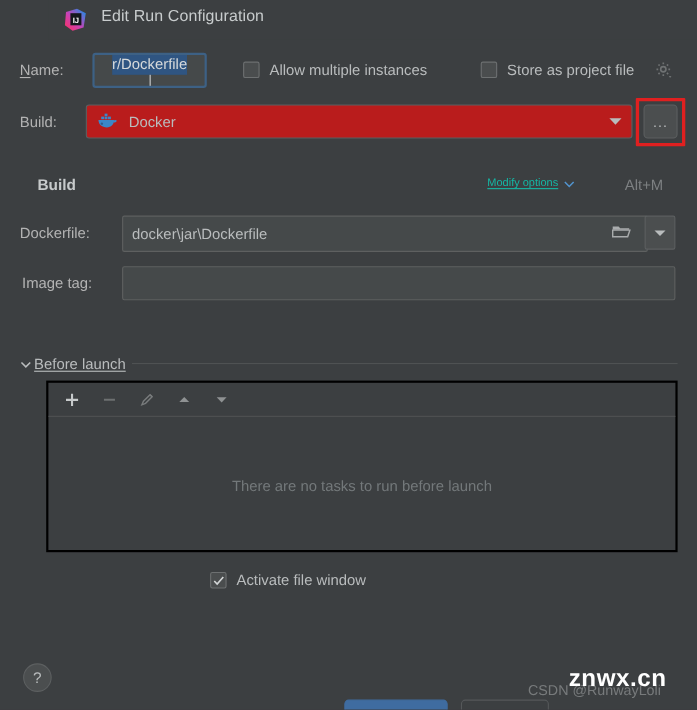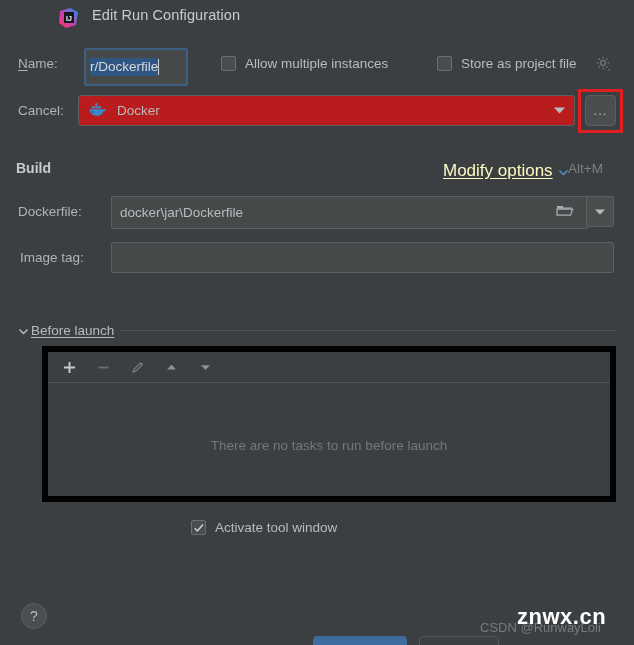--- a/index.html
+++ b/index.html
@@ -56,21 +56,22 @@
 
   
   #name-label { position: absolute; left: 18px; top: 56px; }
   #name-input-wrap {
     position: absolute; left: 84px; top: 48px;
     width: 104px; height: 32px;
     border: 2px solid #3d6185;
     border-radius: 3px;
     background: #45494a;
     display: flex; align-items: center;
-    padding: 17px 4px;
+    padding: 0 4px;
+    flex-direction: column;
   }
   #name-input-sel {
     background: #2f5582;
     color: #d6d9da;
     font-size: 13.5px;
     padding: 1px 0 2px 0;
     white-space: nowrap;
   }
   #name-caret {
     width: 1px; height: 16px; background: #cfd2d3; margin-left: 0px;
@@ -129,29 +130,29 @@
     border: 1px solid #5c5f60;
     border-radius: 4px;
     color: #b9bcbd;
     display: flex; align-items: center; justify-content: center;
     font-size: 13px; letter-spacing: 1px; line-height: 6px;
     cursor: pointer;
   }
 
   
   #build-title {
-    position: absolute; left: 16px; top: 160px;
+    position: absolute; left: 34px; top: 160px;
     font-size: 14px; font-weight: bold; color: #c7cacb;
   }
   #modify-options {
     position: absolute; left: 443px; top: 161px;
     display: flex; align-items: center; gap: 5px; cursor: pointer;
   }
   #modify-options-label {
-    color: #fef9c3; font-size: 17px;
+    color: #14b8a6; font-size: 10px;
     text-decoration: underline; text-underline-offset: 2px;
   }
   #modify-chevron { width: 11px; height: 11px; }
   #alt-m {
     position: absolute; left: 568px; top: 161px;
     color: #7d8082; font-size: 13.5px;
   }
 
   
   #dockerfile-label { position: absolute; left: 18px; top: 204px; }
@@ -190,21 +191,21 @@
     font-size: 13.5px; color: #b9bcbd;
     text-decoration: underline; text-underline-offset: 2px;
     text-decoration-color: #b9bcbd;
     white-space: nowrap;
   }
   #bl-line { flex: 1 1 auto; height: 1px; background: #4f5253; margin-left: 4px; }
 
   #bl-panel {
     position: absolute; left: 42px; top: 346px;
     width: 574px; height: 156px;
-    border: 6px solid #000000;
+    border: 2px solid #000000;
     background: #3c3f41;
   }
   #bl-toolbar {
     position: absolute; left: 0; top: 0; width: 100%; height: 31px;
     border-bottom: 1px solid #4f5253;
     display: flex; align-items: center; gap: 17px;
     padding-left: 13px;
   }
   .tb-icon {
     width: 17px; height: 17px;
@@ -319,21 +320,21 @@
     <svg width="18" height="18" viewBox="0 0 18 18">
       <g fill="none" stroke="#6f7273" stroke-width="1.5">
         <circle cx="8" cy="8" r="2.4"></circle>
         <path d="M8 1.8v1.6M8 12.6v1.6M1.8 8h1.6M12.6 8h1.6M3.6 3.6l1.1 1.1M11.3 11.3l1.1 1.1M12.4 3.6l-1.1 1.1M4.7 11.3l-1.1 1.1"></path>
       </g>
       <path d="M13 14 l2.4 0 l-1.2 2 z" fill="#6f7273"></path>
     </svg>
   </div>
 
   <div id="server-label" class="lbl">
-    <span>Cancel:</span>
+    <span>Build:</span>
   </div>
   <div id="server-combo">
     <span id="docker-icon">
       <svg width="19" height="17" viewBox="0 0 19 17">
         <rect x="4" y="4" width="2.6" height="2.4" fill="#3c87c8"></rect>
         <rect x="7.1" y="4" width="2.6" height="2.4" fill="#3c87c8"></rect>
         <rect x="7.1" y="1.3" width="2.6" height="2.3" fill="#3c87c8"></rect>
         <rect x="10.2" y="4" width="2.6" height="2.4" fill="#3c87c8"></rect>
         <path d="M1.5 7.2 h14.2 c0 4.2 -2.6 6.6 -6.6 6.6 c-4.2 0 -7.4 -1.8 -7.6 -6.6 z" fill="#3c87c8"></path>
         <path d="M15.2 7.6 c1.2 -1 2.6 -0.4 3 0.3 c-0.5 1 -1.8 1.6 -3 1.3 z" fill="#3c87c8"></path>
@@ -427,21 +428,21 @@
     </div>
     <div id="bl-empty">There are no tasks to run before launch</div>
   </div>
 
   <div id="cb-activate" class="cbrow">
     <span class="cbox">
       <svg width="12" height="12" viewBox="0 0 12 12">
         <path d="M1.8 6.2 L4.4 8.9 L10 2.6" fill="none" stroke="#d2d5d6" stroke-width="1.5"></path>
       </svg>
     </span>
-    <span class="cblabel">Activate tool window</span>
+    <span class="cblabel">Activate file window</span>
   </div>
 
   <div id="help-btn">?</div>
   <div id="btn-run" class="btn">Run</div>
   <div id="btn-cancel" class="btn">Cancel</div>
 
   <div id="wm-csdn">CSDN @RunwayLoli</div>
   <div id="wm-znwx">znwx.cn</div>
 
 </div>

